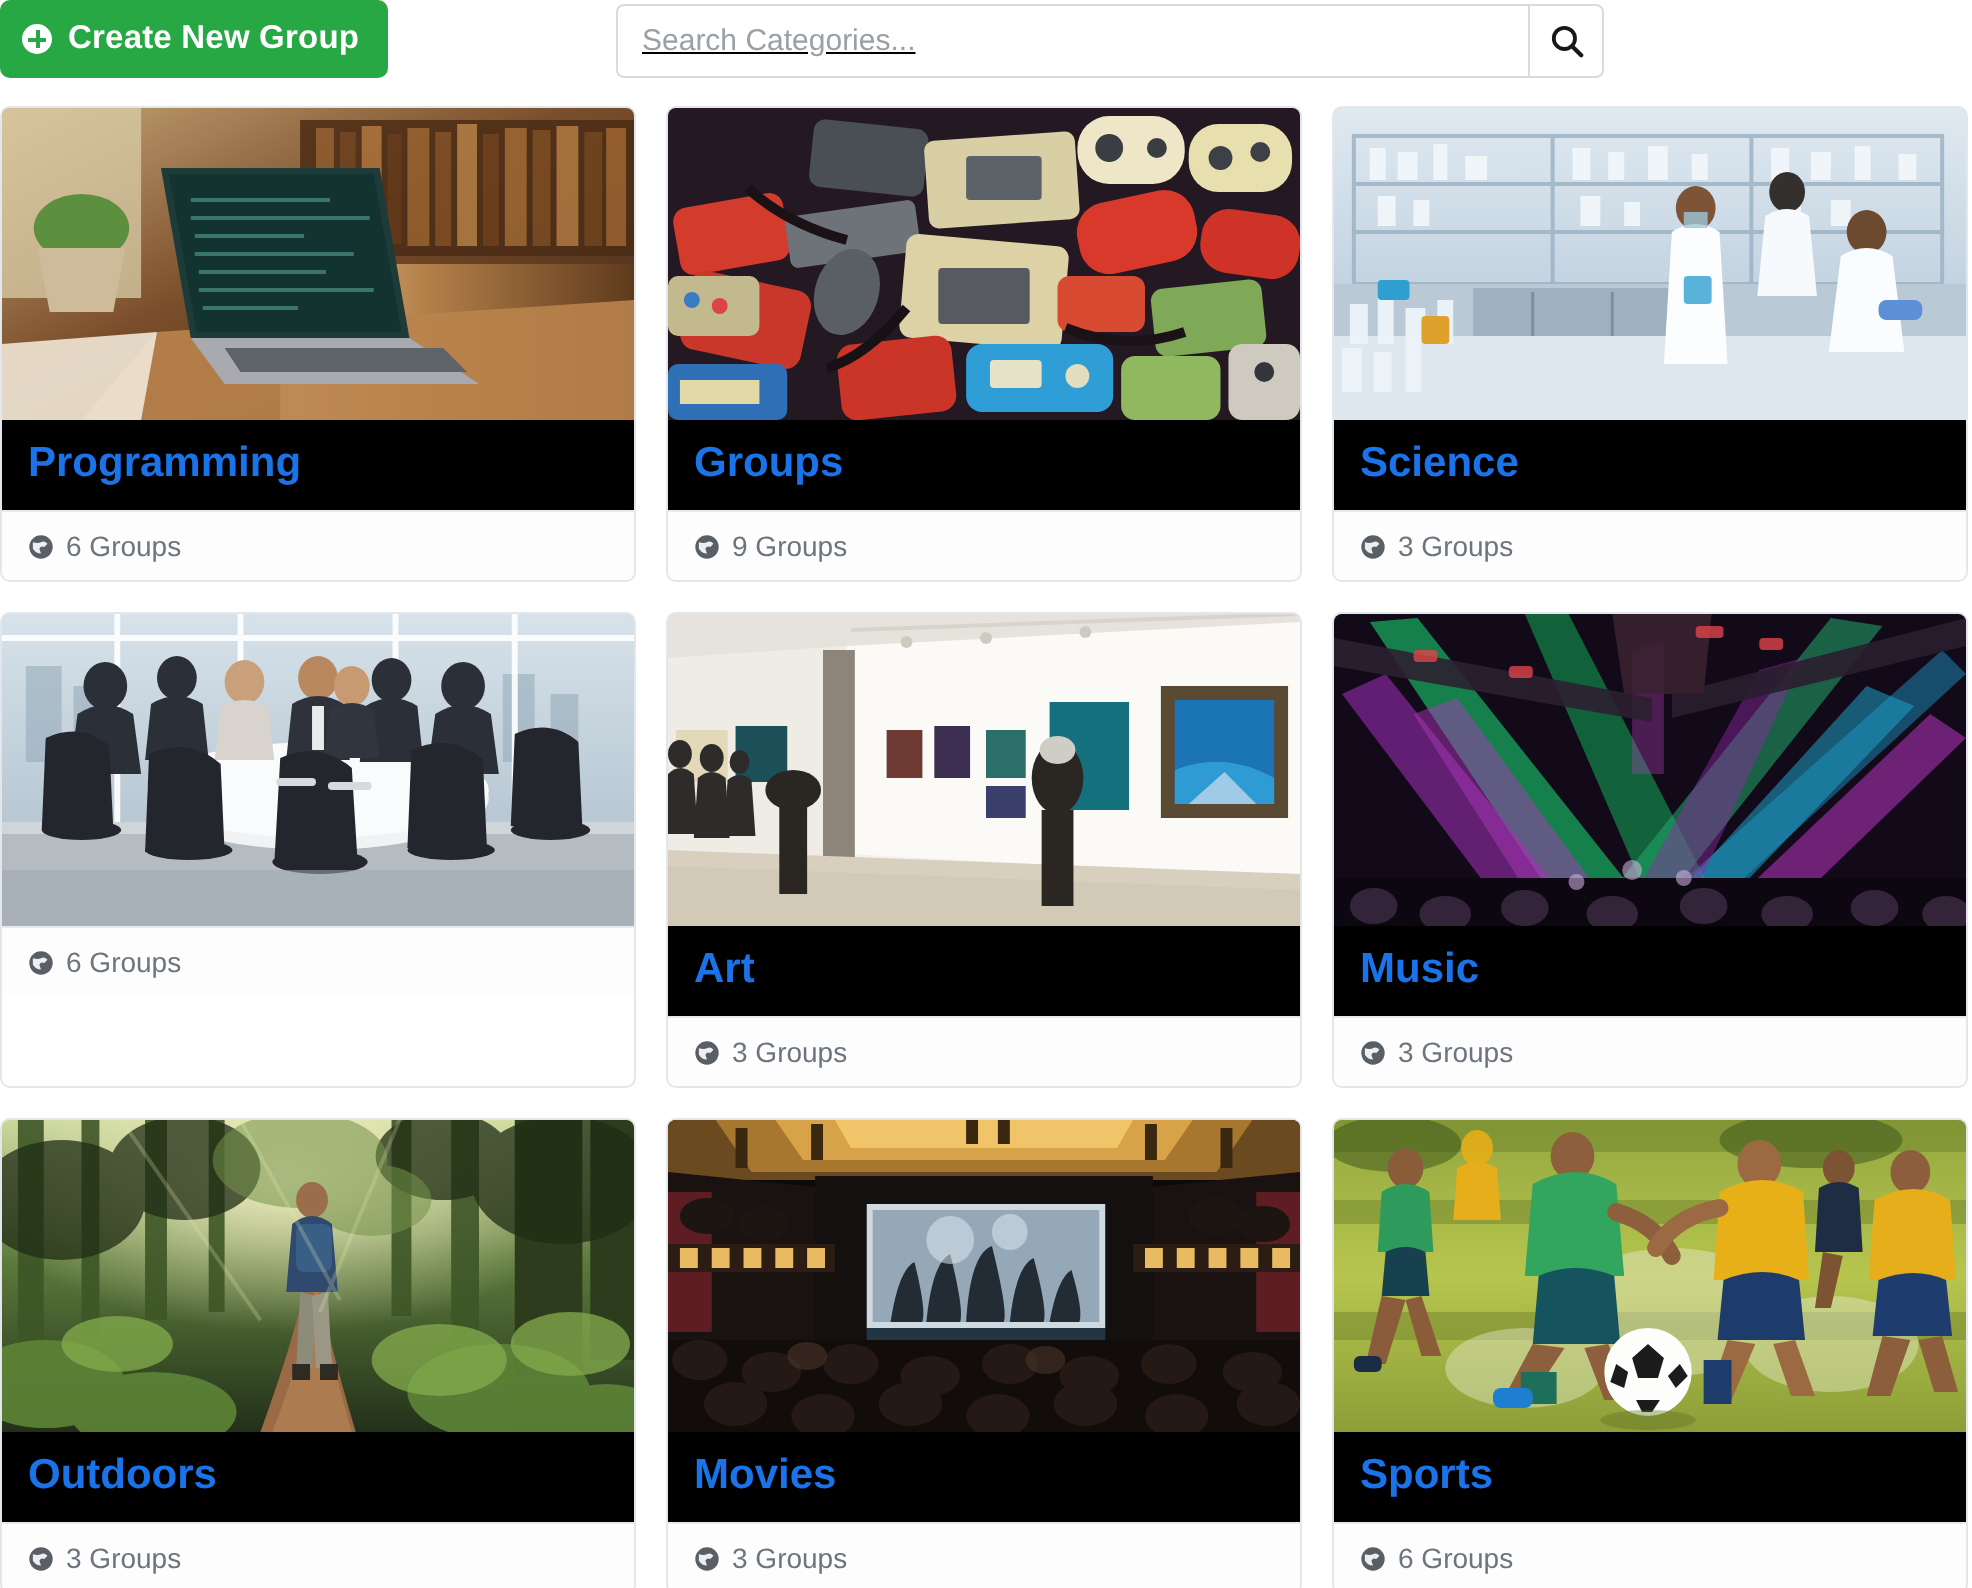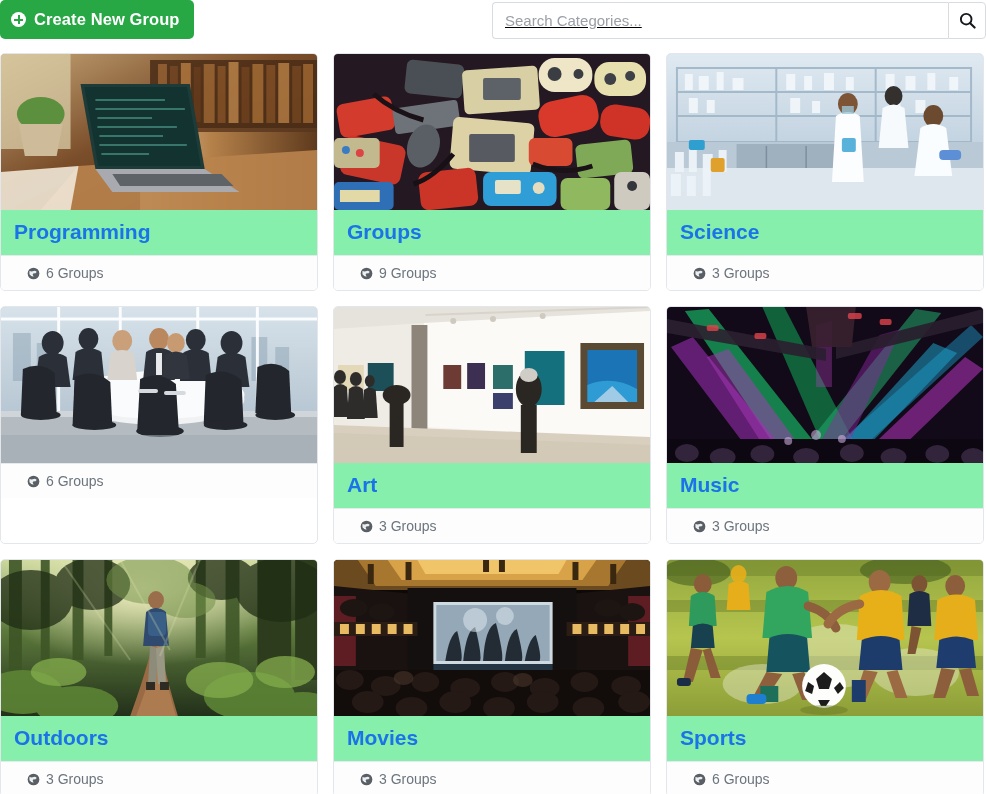--- a/index.html
+++ b/index.html
@@ -8,21 +8,21 @@
     width: 986px; height: 794px;
     background: #ffffff;
     font-family: "Liberation Sans", sans-serif;
     overflow: hidden;
   }
 
   
   .topbar {
     position: relative;
     height: 40px;
-    width: 986px;
+    width: 802px;
   }
   .create-btn {
     position: absolute;
     left: 0; top: 0;
     height: 39px;
     display: flex;
     align-items: center;
     gap: 8px;
     padding: 0 14px 0 11px;
     background: #28a745;
@@ -107,34 +107,34 @@
     height: 156px;
     width: 100%;
     display: block;
     position: relative;
     overflow: hidden;
     background: #cfcfcf;
   }
   .card-img svg { display:block; width:100%; height:100%; }
   .card-body {
     padding: 11px 13px 12px 13px;
-    background: #86efac;
+    background: #000000;
   }
   .card-title {
     color: #1a73e8;
     font-size: 21px;
     font-weight: 700;
     line-height: 1.05;
     cursor: pointer;
     display: inline-block;
   }
   .card-footer {
     border-top: 1px solid #e6e9ed;
     background: #fdfdfd;
-    padding: 9px 26px;
+    padding: 9px 13px;
     display: flex;
     align-items: center;
     gap: 6px;
     font-size: 14px;
     color: #6c757d;
   }
   .globe-icon { flex: 0 0 auto; display: block; }
 </style>
 </head>
 <body>

